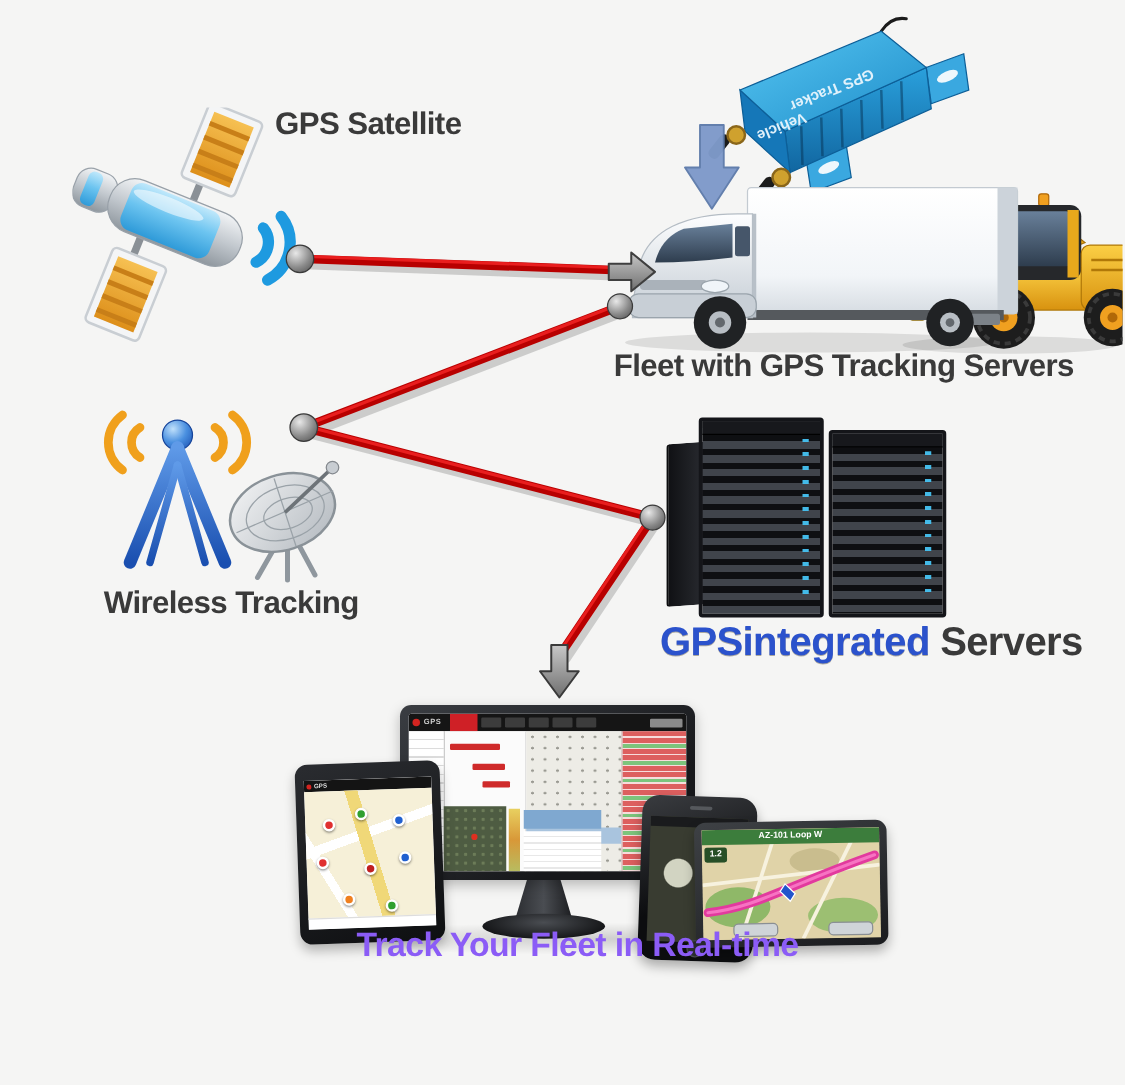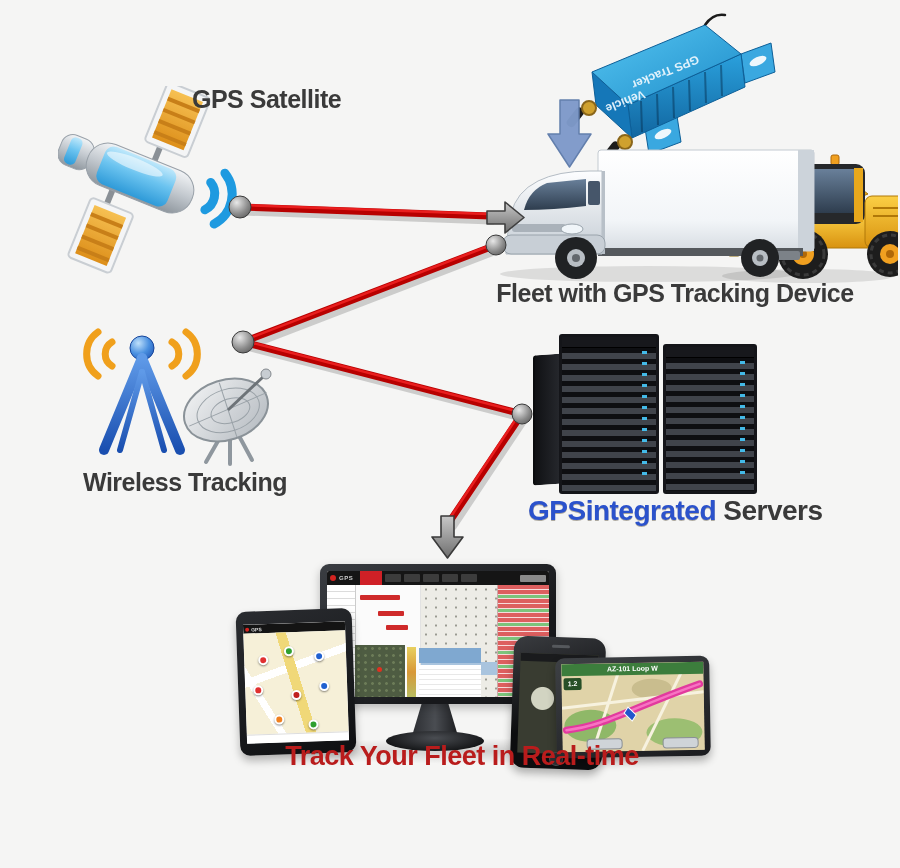--- a/index.html
+++ b/index.html
@@ -1,25 +1,25 @@
 <!DOCTYPE html>
 <html><head>
 <meta charset="utf-8">
 <style>
   html,body{margin:0;padding:0;}
   body{font-family:"Liberation Sans",sans-serif;}
   .canvas{position:relative;width:900px;height:868px;overflow:hidden;background:#f5f5f4;}
   .abs{position:absolute;}
   .lbl{position:absolute;font-weight:700;color:#3a3a3a;letter-spacing:-0.5px;white-space:nowrap;}
-  .lbl-sat{left:192px;top:85px;font-size:25px;}
+  .lbl-sat{left:220px;top:85px;font-size:25px;}
   .lbl-fleet{left:482px;top:279px;width:386px;text-align:center;font-size:25px;}
   .lbl-wireless{left:76px;top:468px;width:218px;text-align:center;font-size:25px;}
-  .lbl-servers{left:528px;top:495px;width:276px;text-align:center;font-size:28px;}
+  .lbl-servers{left:528px;top:495px;width:276px;text-align:center;font-size:32px;}
   .lbl-servers .brand{color:#2b52cc;text-shadow:0 1px 0 rgba(40,30,0,.35);}
-  .lbl-track{left:272px;top:741px;width:380px;text-align:center;font-size:27px;color:#b91c1c;}
+  .lbl-track{left:272px;top:741px;width:380px;text-align:center;font-size:27px;color:#8b5cf6;}
   svg{display:block;}
   
   .srv-wrap{left:533px;top:334px;width:226px;height:162px;}
   .srv{position:absolute;border-radius:3px;}
   .srv-side{left:0;top:20px;width:42px;height:130px;background:linear-gradient(90deg,#101114,#26282d 60%,#1a1c20);transform:skewY(-4deg);
     border-left:2px solid #0b0c0e;}
   .srv-front{border:3px solid #141519;background:repeating-linear-gradient(180deg,#0e0f12 0 5px,#40444b 5px 11px);}
   .srv-mid{left:26px;top:0;width:94px;height:154px;}
   .srv-right{left:130px;top:10px;width:88px;height:144px;}
   .srv-front::before{content:"";position:absolute;left:0;right:0;top:0;height:10px;background:#17181c;
@@ -257,21 +257,21 @@
       <ellipse cx="74" cy="87" rx="11" ry="5" fill="#f0f5f9" stroke="#9aa4ac"></ellipse>
       <rect x="5" y="93" width="102" height="19" rx="8" fill="#c8cfd6" stroke="#9aa4ac"></rect>
       <circle cx="78" cy="116" r="21" fill="#202224"></circle>
         <circle cx="78" cy="116" r="9" fill="#b8bec4"></circle>
         <circle cx="78" cy="116" r="4" fill="#63686d"></circle>
       <circle cx="262" cy="116" r="19" fill="#202224"></circle>
         <circle cx="262" cy="116" r="8" fill="#b8bec4"></circle>
         <circle cx="262" cy="116" r="3.5" fill="#63686d"></circle>
     </g>
   </svg>
-  <div class="lbl lbl-fleet">Fleet with GPS Tracking Device</div>
+  <div class="lbl lbl-fleet">Fleet with GPS Tracking Servers</div>
 
   <svg class="abs" style="left:78px;top:318px;" width="220" height="150" viewBox="0 0 220 150">
     <defs>
       <linearGradient id="towerB" x1="0" y1="0" x2="0" y2="1">
         <stop offset="0" stop-color="#5f9ae8"></stop>
           <stop offset="1" stop-color="#1a4fb0"></stop>
       </linearGradient>
       <radialGradient id="ballB" cx=".35" cy=".3" r=".9">
         <stop offset="0" stop-color="#bfe0fb"></stop>
           <stop offset=".5" stop-color="#4a90e0"></stop>

